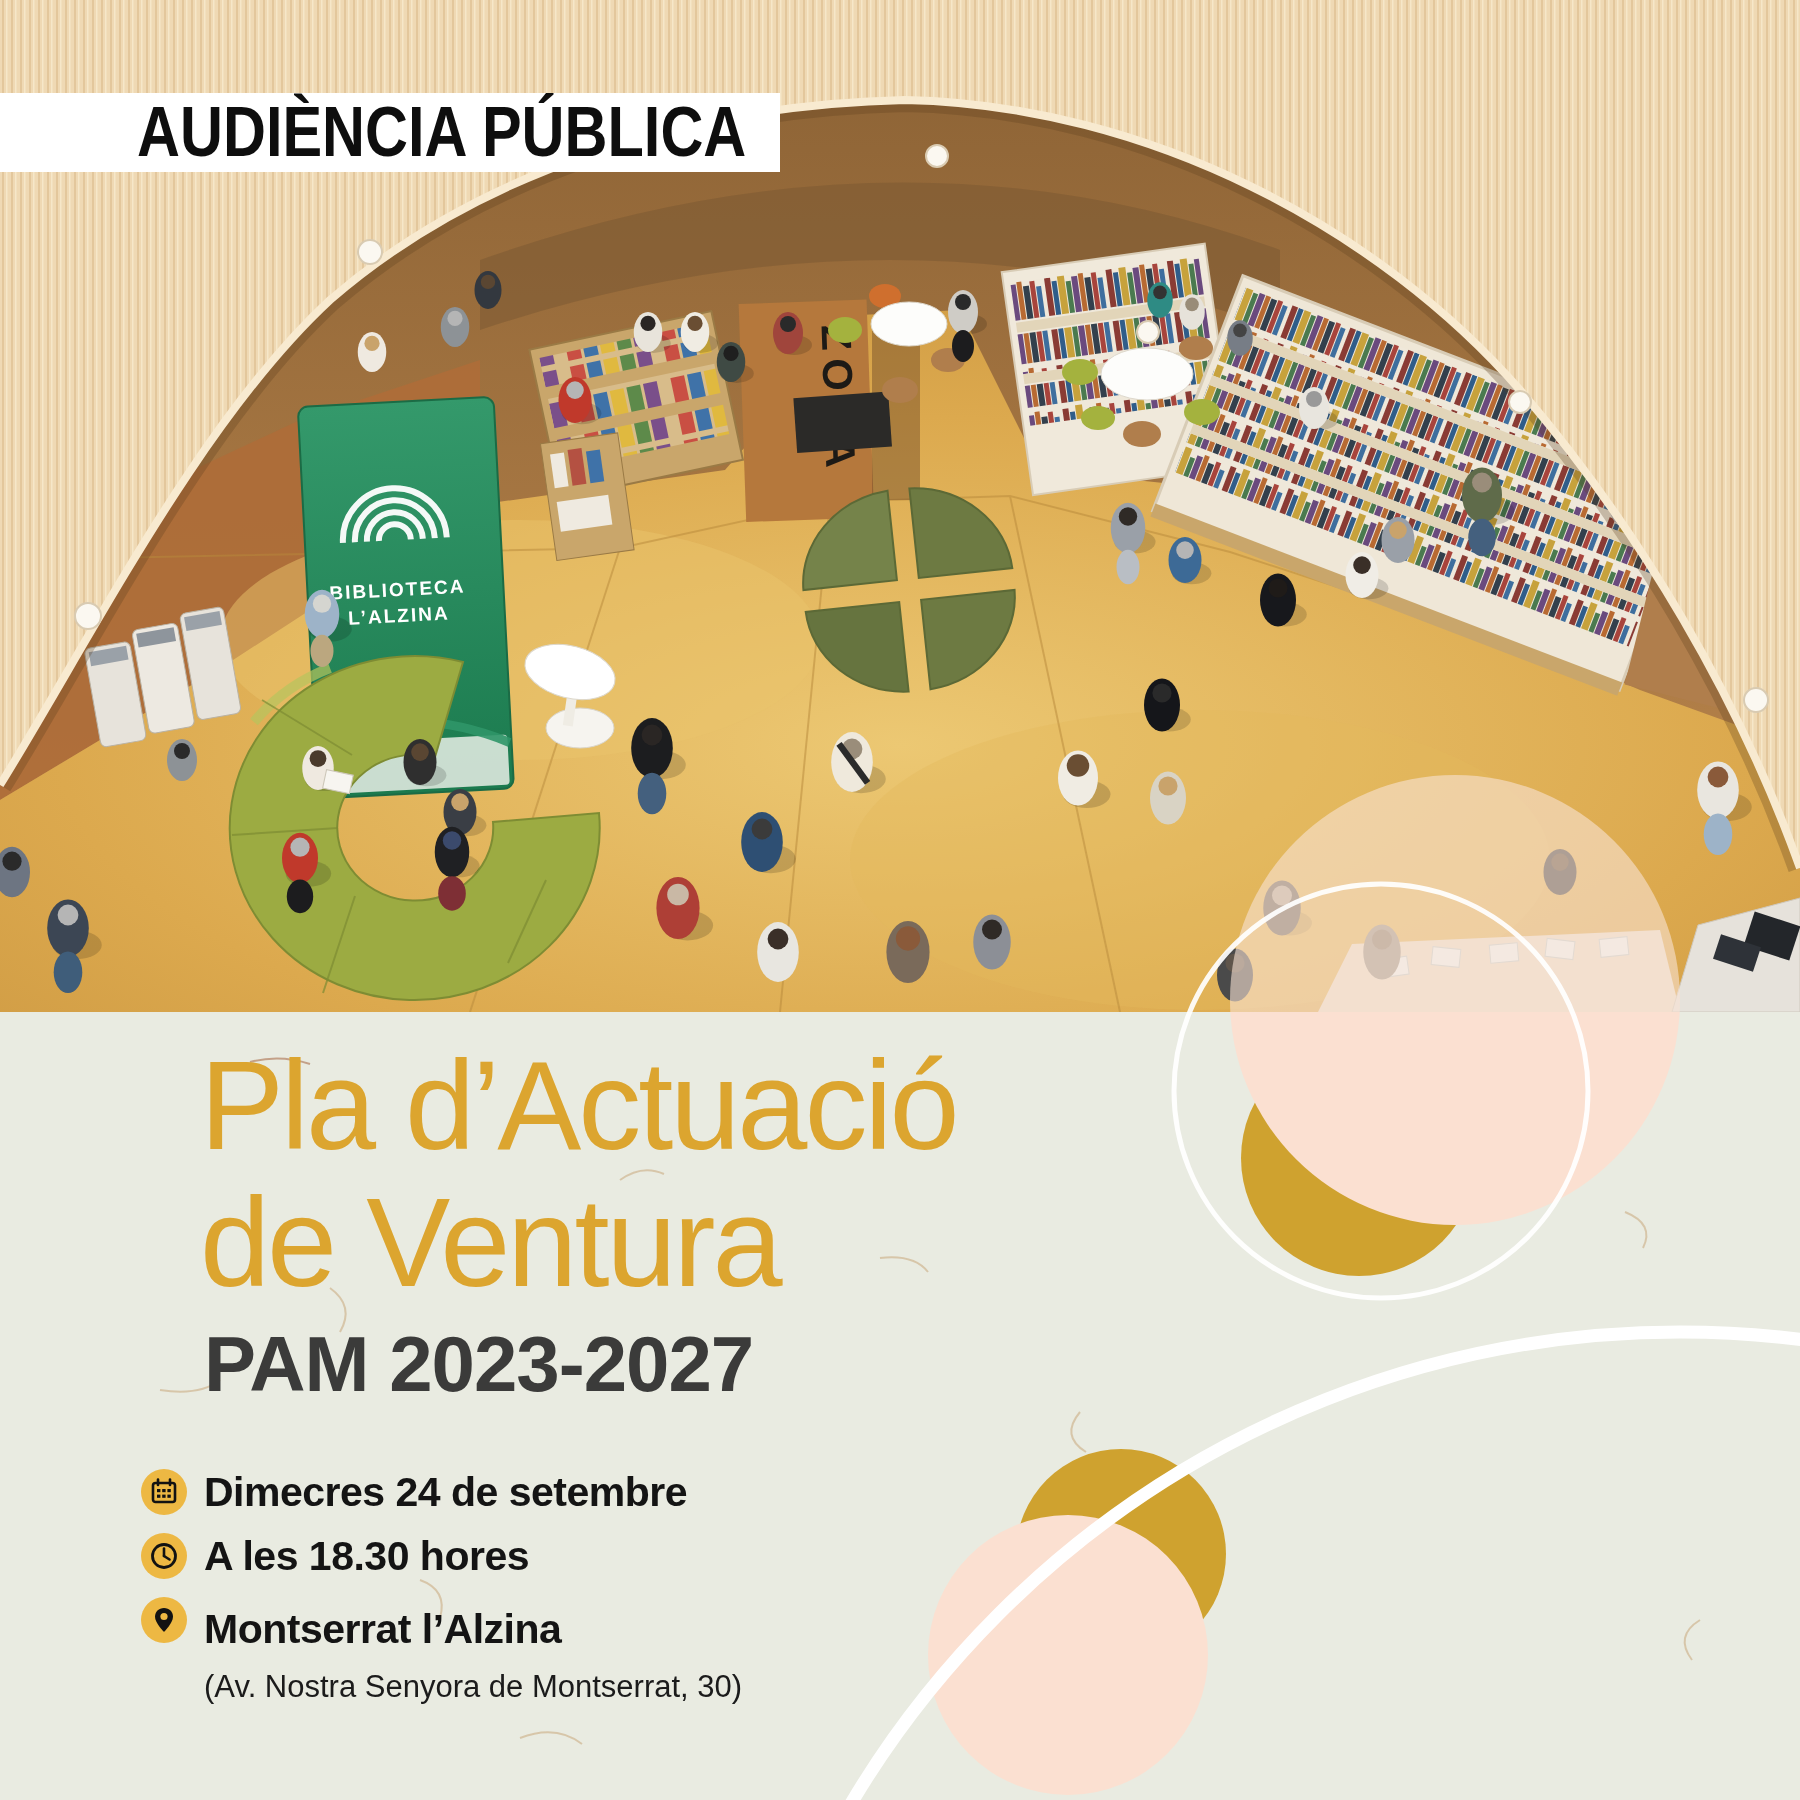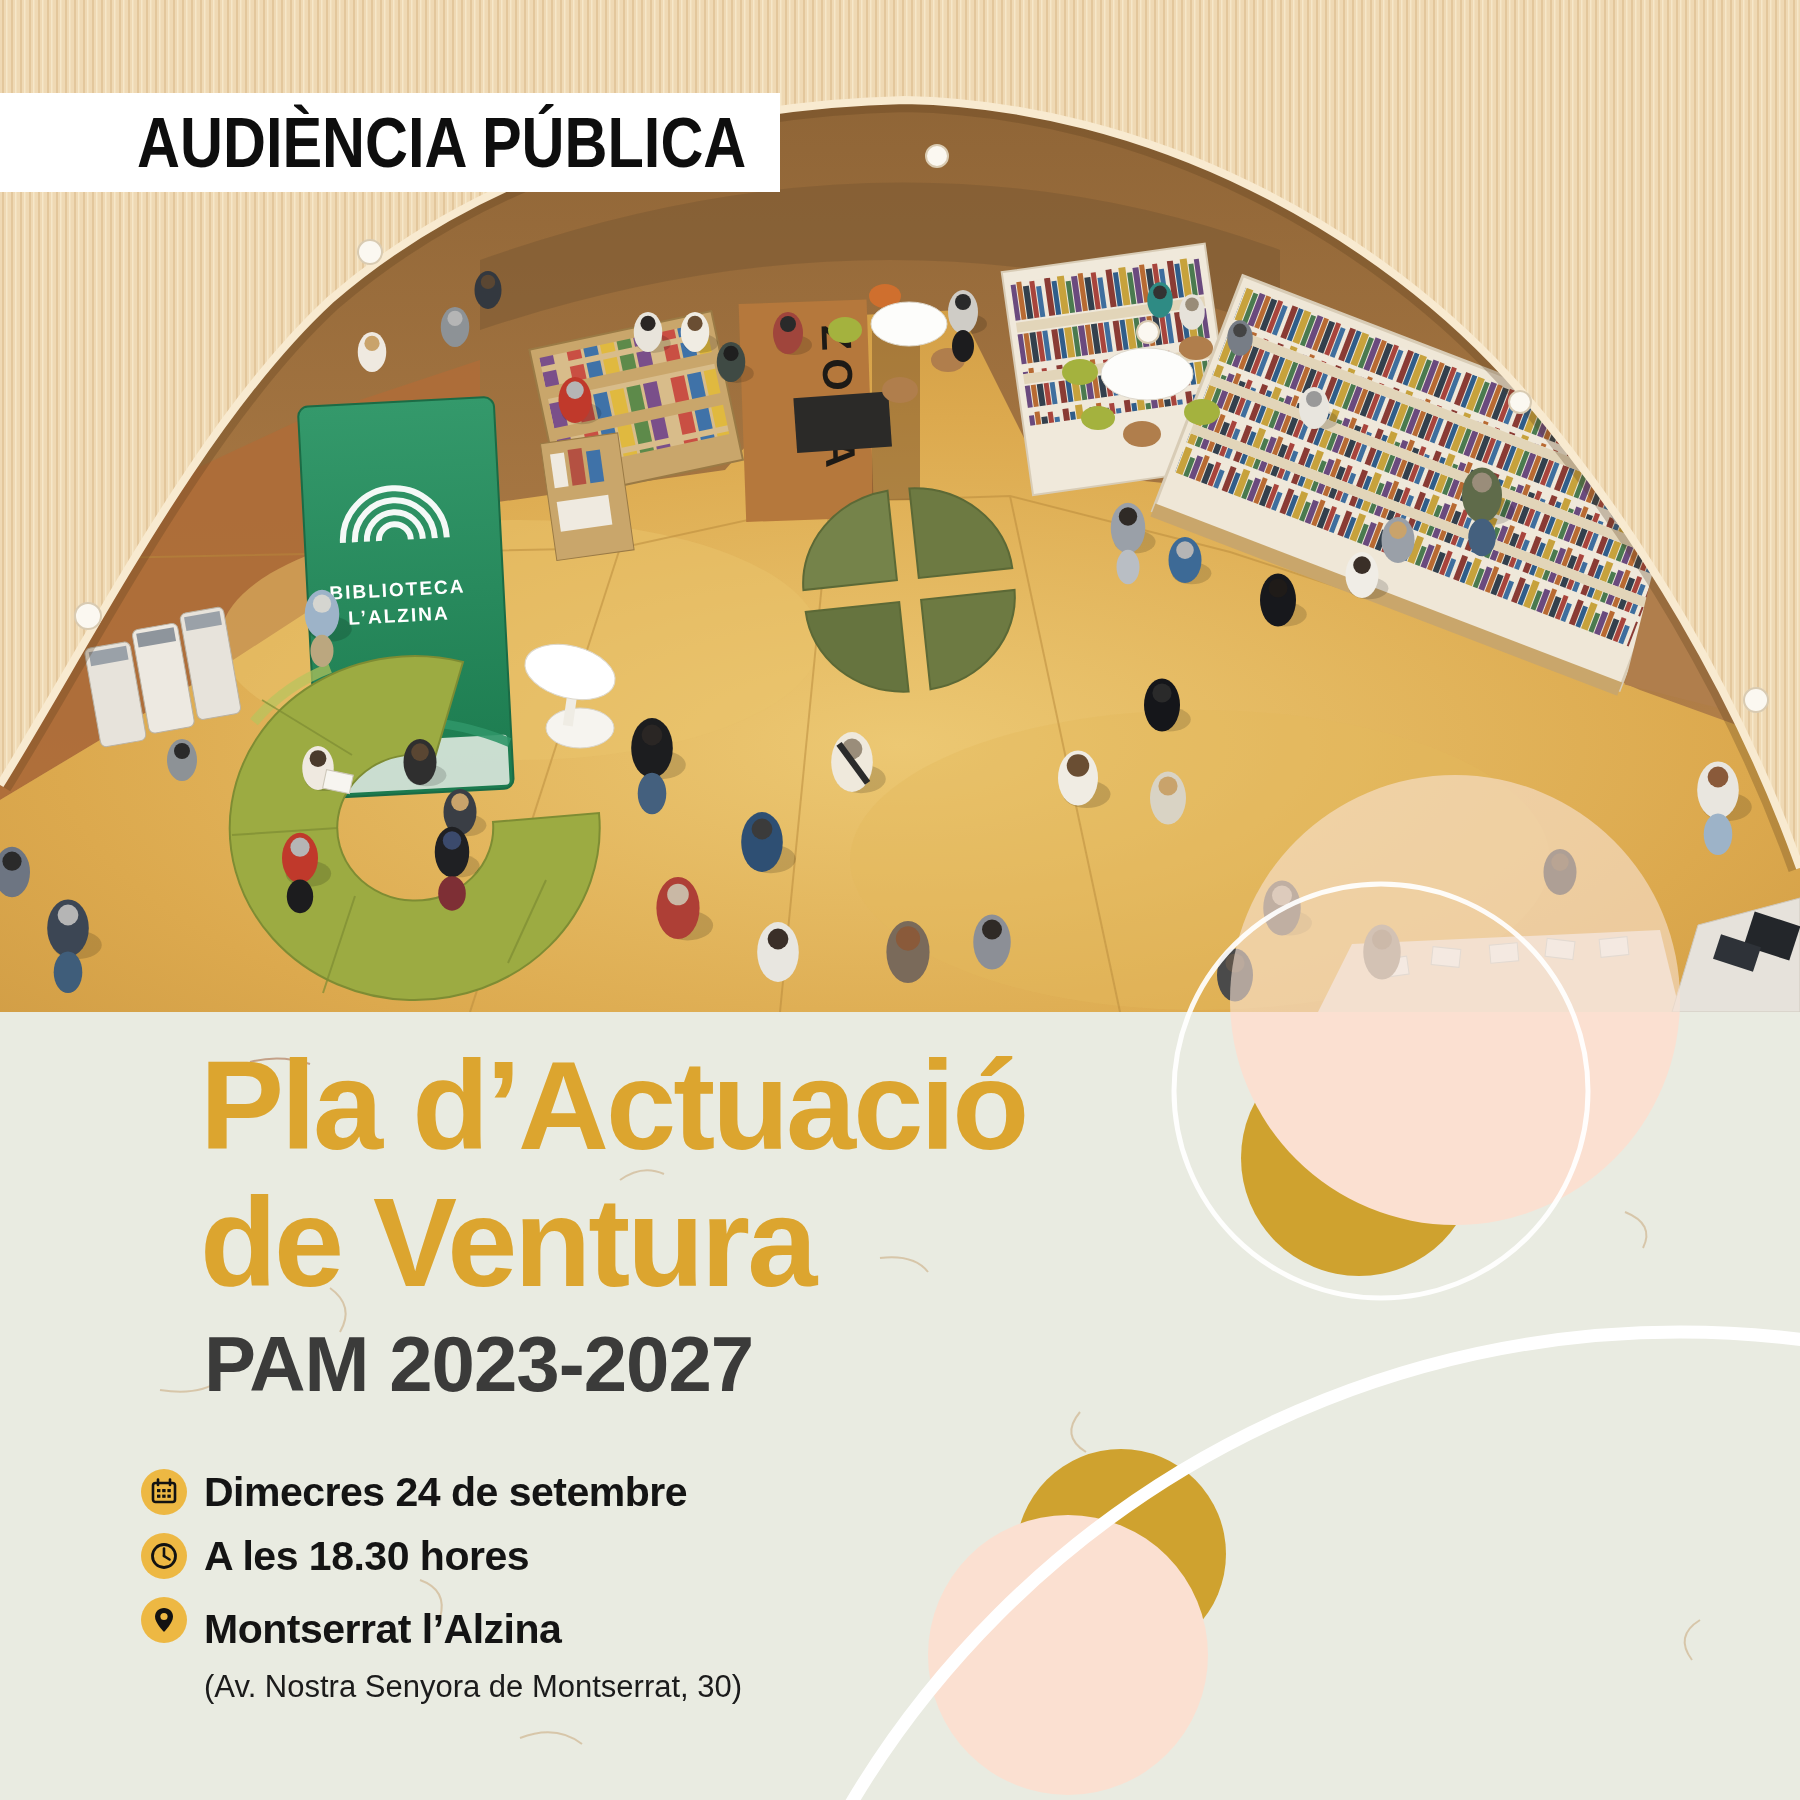--- a/index.html
+++ b/index.html
@@ -1,22 +1,22 @@
 <!DOCTYPE html>
 <html><head>
 <meta charset="utf-8">
 <style>
   html,body{margin:0;padding:0;background:#555;}
   .canvas{position:relative;width:1800px;height:1800px;overflow:hidden;background:#E9EBE1;font-family:"Liberation Sans",sans-serif;}
   .photo{position:absolute;left:0;top:0;width:1800px;height:1012px;z-index:1;}
   .panel{position:absolute;left:0;top:1012px;width:1800px;height:788px;background:#E9EBE1;z-index:2;}
   .decor{position:absolute;left:0;top:0;width:1800px;height:1800px;z-index:3;pointer-events:none;}
-  .badge{position:absolute;left:0;top:93px;width:780px;height:99px;background:#FFFFFF;z-index:4;display:flex;align-items:center;}
+  .badge{position:absolute;left:0;top:93px;width:780px;height:79px;background:#FFFFFF;z-index:4;display:flex;align-items:flex-end;}
   .badge span{display:inline-block;margin-left:137px;font-size:70px;font-weight:bold;color:#0E0E0E;letter-spacing:0px;transform:scaleX(0.85);transform-origin:left center;white-space:nowrap;}
-  .titleblock{position:absolute;left:200px;top:1037px;z-index:4;color:#DCA52F;font-weight:bold;font-size:126px;line-height:137px;letter-spacing:-3px;white-space:nowrap;}
+  .titleblock{position:absolute;left:200px;top:1037px;z-index:4;color:#DCA52F;font-weight:normal;font-size:126px;line-height:137px;letter-spacing:-3px;white-space:nowrap;}
   .subtitle{position:absolute;left:204px;top:1325px;z-index:4;color:#3B3B3A;font-weight:bold;font-size:78px;line-height:78px;letter-spacing:-1px;white-space:nowrap;text-align:center;}
   .row{position:absolute;display:flex;gap:17px;z-index:4;}
   .row1{left:141px;top:1469px;align-items:flex-end;}
   .row2{left:141px;top:1533px;justify-content:space-between;}
   .row3{left:141px;top:1597px;}
   .iconcircle{width:46px;height:46px;border-radius:50%;background:#EDB843;flex:0 0 46px;display:flex;align-items:center;justify-content:center;}
   .rowtext{font-size:41px;font-weight:bold;color:#141414;line-height:46px;letter-spacing:-0.5px;white-space:nowrap;}
   .rowtext3{font-size:41px;font-weight:bold;color:#141414;line-height:65px;letter-spacing:-0.5px;white-space:nowrap;}
   .address{font-size:31px;font-weight:normal;color:#1b1b1b;line-height:50px;letter-spacing:0;}
   svg text{font-family:"Liberation Sans",sans-serif;}

